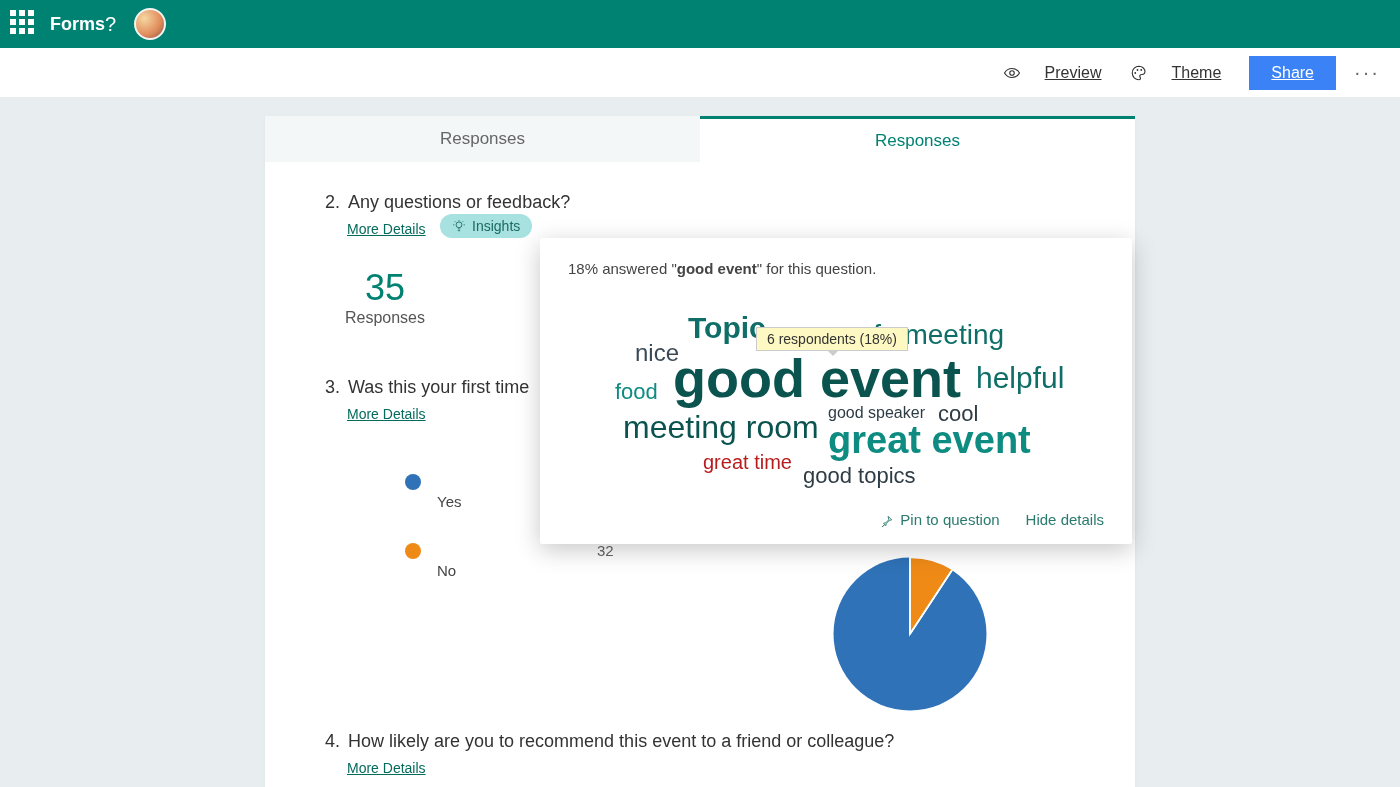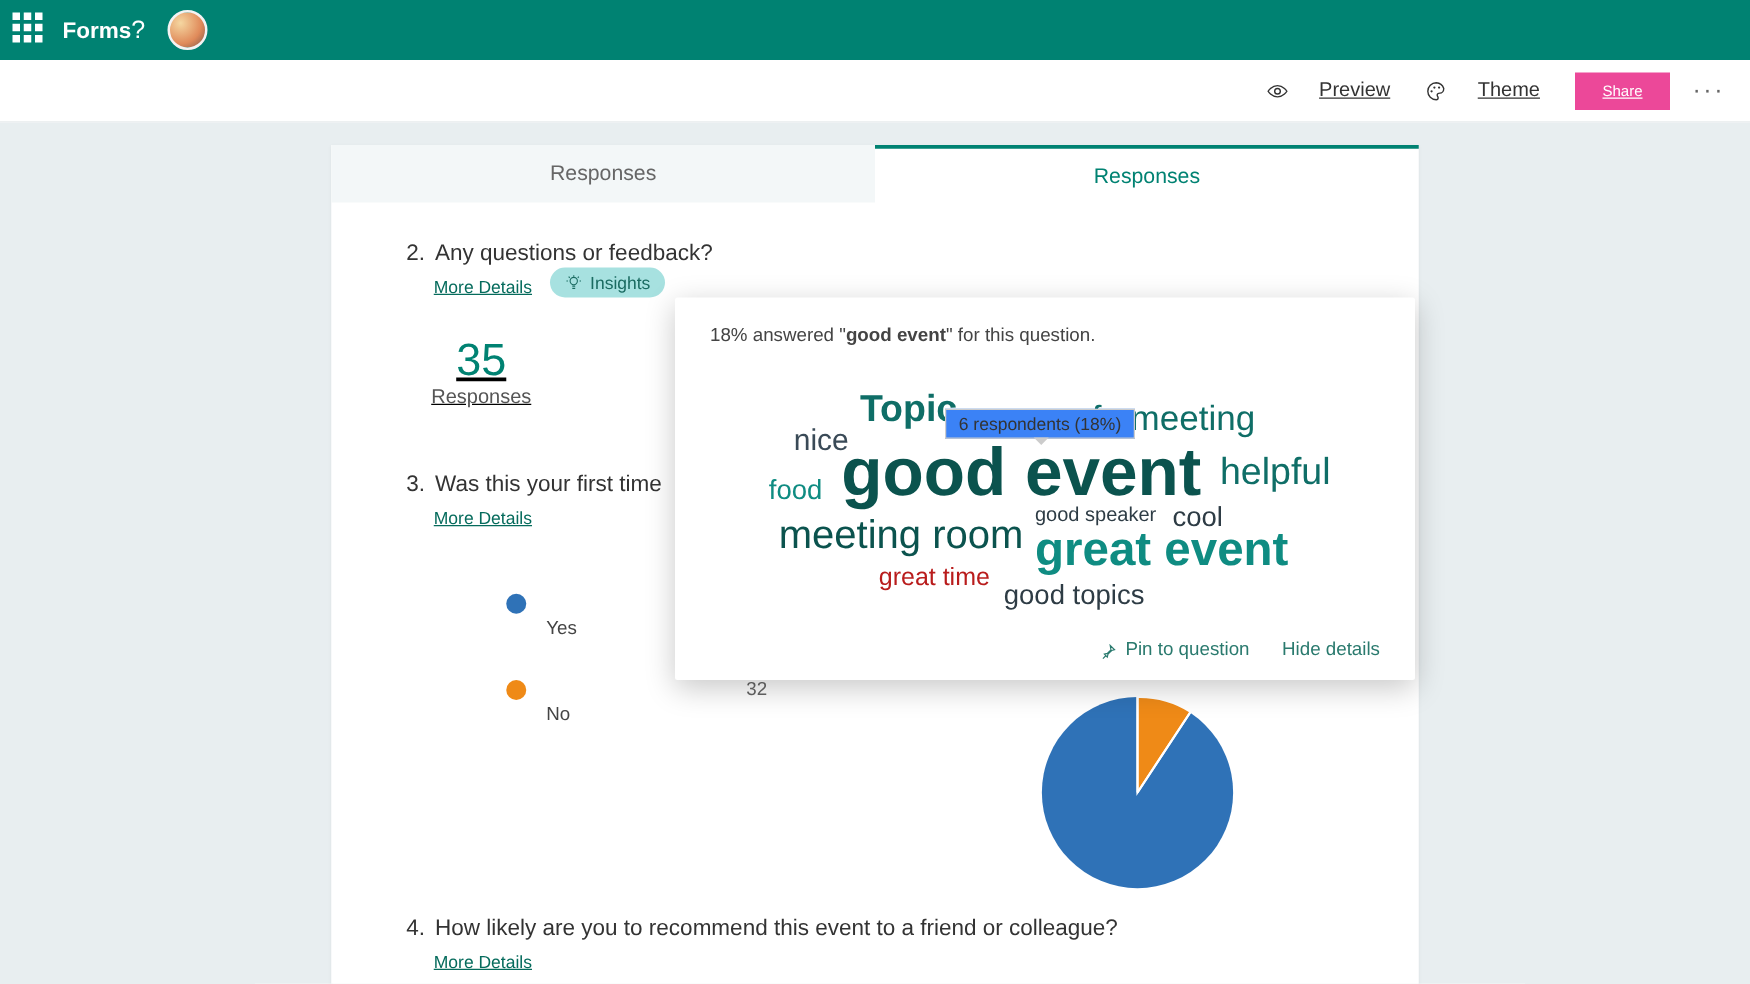--- a/index.html
+++ b/index.html
@@ -10,57 +10,57 @@
   .app-name { font-size: 18px; font-weight: 600; }
   .doc-title-wrap { flex: 1; text-align: center; font-size: 16px; }
   .saved { font-size: 13px; opacity: .85; margin-left: 6px; }
   .top-icons { display: flex; align-items: center; gap: 18px; }
   .help-icon { font-size: 20px; cursor: pointer; }
   .avatar { width: 32px; height: 32px; border-radius: 50%; background: radial-gradient(circle at 30% 30%, #f5d7a1 0%, #e08a5a 60%, #795548 100%); cursor: pointer; border:2px solid #f3f3f3;}
   
   .cmd-bar { background: #fff; height: 50px; display: flex; align-items: center; justify-content: flex-end; padding: 0 20px; border-bottom: 1px solid #e7eced; }
   .cmd-item { display: flex; align-items: center; gap: 24px; margin-left: 28px; font-size: 16px; color: #333; cursor: pointer; text-decoration: underline; }
   .cmd-item svg { width: 18px; height: 18px; }
-  .share-btn { background: #ec4899; color: #fff; padding: 8px 22px; font-size: 12px; cursor: pointer; }
+  .share-btn { background: #3b82f6; color: #fff; padding: 8px 22px; font-size: 16px; cursor: pointer; }
   .dots-icon { font-size: 20px; color: #666; cursor: pointer; letter-spacing: 2px; margin-left:18px;}
   
   .page { display: flex; justify-content: center; }
   .card { width: 870px; background: #fff; margin-top: 18px; box-shadow: 0 1px 3px rgba(0,0,0,.05); position: relative; padding-bottom: 60px;}
   .tabs { display: flex; height: 46px; }
   .tab { flex: 1; display: flex; align-items: center; justify-content: center; font-size: 17px; cursor: pointer; }
   .tab-questions { background: #f3f7f8; color: #666; }
   .tab-responses { color: #008272; border-top: 3px solid #008272; }
   
   .qblock { padding: 30px 60px 10px 60px; }
   .qrow { display: flex; align-items: baseline; font-size: 18px; color: #333; }
   .qnum { margin-right: 8px; }
   .more-details { color: #056b5c; font-size: 14px; text-decoration: underline; cursor: pointer; margin-top: 8px; display: inline-block; margin-left: 22px;}
   .insights-pill { display: inline-flex; align-items: center; gap: 6px; background: #a7e1e0; border-radius: 14px; padding: 4px 12px; font-size: 14px; color: #1a6b61; margin-left: 10px; cursor: pointer; position:relative; top:-1px;}
   .insights-pill svg{width:14px;height:14px;}
   
-  .resp-count { text-align: center; margin: 28px 0 0 -40px; width:200px;text-decoration:underline;}
+  .resp-count { text-align: center; margin: 28px 0 0 -40px; width:200px;}
   .resp-count .num { font-size: 36px; color: #008272; }
   .resp-count .lbl { font-size: 16px; color: #555; }
   
   .legend { margin: 30px 0 0 80px; }
   .legend-row { display: flex; align-items: center; font-size: 15px; color: #444; margin-bottom: 12px; }
   .legend-dot { width: 16px; height: 16px; border-radius: 50%; margin-right: 16px; }
   .dot-yes { background: #2f72b7; }
   .dot-no  { background: #ef8a17; }
   .legend-label { width: 160px; margin-top: 40px; }
   .legend-val { color: #666; }
   
   .pie-wrap { position: absolute; left: 560px; top: 433px; }
   
   .insights-popover { position: absolute; left: 540px; top: 238px; width: 592px; background: #fff; box-shadow: 0 6px 24px rgba(0,0,0,.22); padding: 22px 28px 16px 28px; border-radius: 2px; }
   .insights-text { font-size: 15px; color: #444; margin-bottom: 24px;}
   .insights-text b{font-weight:700;}
   .wordcloud { position: relative; height: 200px; width: 100%; }
   .wc { position: absolute; white-space: nowrap; font-weight: 400; }
-  .wc-tooltip { position:absolute; left:188px; top:26px; background:#3b82f6; border:1px solid #ccc; padding:3px 10px; font-size:14px; color:#333;}
+  .wc-tooltip { position:absolute; left:188px; top:26px; background:#fef9c3; border:1px solid #ccc; padding:3px 10px; font-size:14px; color:#333;}
   .wc-tooltip:after{content:""; position:absolute; bottom:-6px; left:50%; margin-left:-5px; width:0;height:0;border-left:6px solid transparent;border-right:6px solid transparent;border-top:6px solid #ccc;}
   
   .popover-actions { display: flex; justify-content: flex-end; gap: 26px; font-size: 15px; color: #2a7a6e; margin-top: 10px;}
   .action-link { display: flex; align-items: flex-end; gap: 6px; cursor: pointer; }
   .action-link svg{width:14px;height:14px;}
 </style>
 </head>
 <body>
 
 <div class="top-bar">

